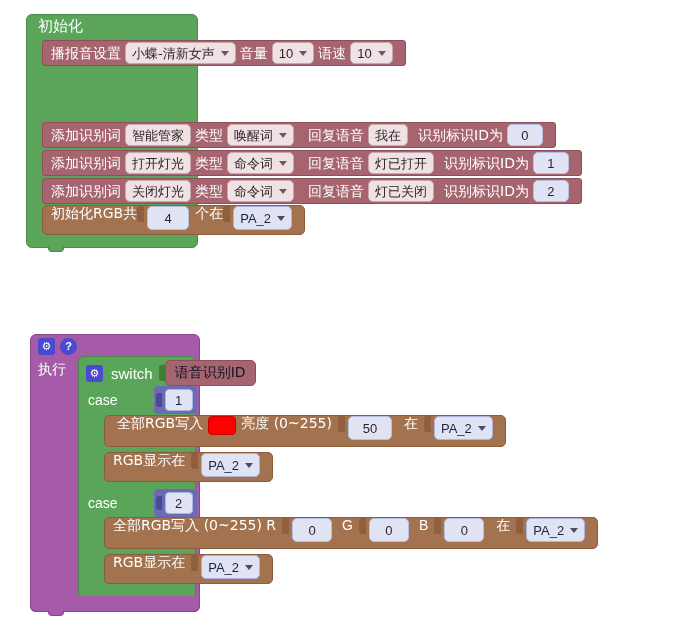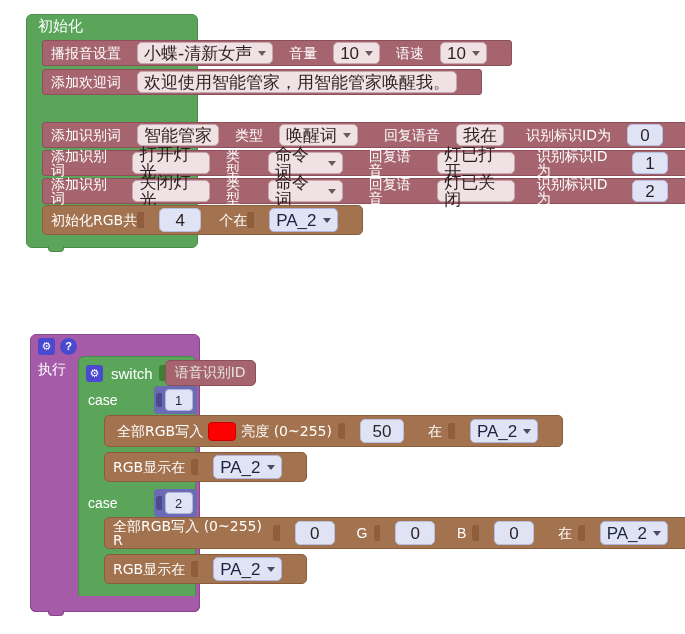--- a/index.html
+++ b/index.html
@@ -16,21 +16,21 @@
 
   
   .blk{position:absolute;box-sizing:border-box;}
   .row{display:flex;align-items:center;white-space:nowrap;}
   .lbl{color:#ffffff;font-size:14px;line-height:1;}
 
   
   .field{
     display:inline-flex;align-items:center;justify-content:center;
     background:#f0e2e4;border:1px solid #c7a9ad;border-radius:5px;
-    color:#2a1f22;font-size:17px;height:20px;padding:0 6px;margin:0 16px;
+    color:#2a1f22;font-size:13px;height:20px;padding:0 6px;margin:0 4px;
     line-height:1;
   }
   .field.num{background:#dfe3f4;border-color:#b9bfe0;min-width:22px;}
   .field.blue{background:#dfe3f4;border-color:#aeb4dd;color:#1c2340;}
   .caret{
     display:inline-block;width:0;height:0;margin-left:6px;
     border-left:4px solid transparent;border-right:4px solid transparent;
     border-top:5px solid #6a5a5e;
   }
   .caret.dk{border-top-color:#4a4a68;}
@@ -52,21 +52,21 @@
   
   .mblk{
     background:#a5646e;border:1px solid #8d505a;border-radius:3px;
     padding:0 8px;height:26px;display:flex;align-items:center;
   }
   .mblk .lbl{color:#ffffff;}
 
   
   .bblk{
     background:#a3724f;border:1px solid #8a5d3d;border-radius:5px;
-    padding:0 8px;height:28px;display:flex;align-items:center;
+    padding:0 8px;height:28px;display:flex;align-items:flex-start;
   }
   .bblk .lbl{color:#ffffff;}
 
   
   #asr-wrap{left:22px;top:334px;width:170px;height:278px;
     background:#a55ba8;border:1px solid #8b478e;border-radius:6px;}
   #asr-head{left:22px;top:334px;width:170px;height:24px;}
   #asr-exec{left:30px;top:361px;}
   #asr-bottom{left:22px;top:596px;width:170px;height:16px;background:#a55ba8;
     border:1px solid #8b478e;border-top:none;border-radius:0 0 6px 6px;}
@@ -99,21 +99,21 @@
     background:#dfe3f4;border:1px solid #aeb4dd;border-radius:4px;
     color:#1c2340;font-size:13px;height:20px;min-width:18px;padding:0 4px;
   }
   .casewrap{display:inline-flex;align-items:center;
     background:#6b6bb5;border-radius:4px;padding:3px 4px 3px 2px;}
   .casewrap .notch2{width:6px;height:14px;background:#4a4a8f;border-radius:3px 0 0 3px;margin-right:3px;}
 
   .varblk{
     display:inline-flex;align-items:center;
     background:#a5646e;border:1px solid #8d505a;border-radius:5px;
-    height:24px;padding:0 9px;color:#e5e5e5;font-size:14px;
+    height:24px;padding:0 9px;color:#0f172a;font-size:14px;
   }
   .cz{font-family:"DejaVu Sans","Liberation Sans",sans-serif;}
 </style>
 </head>
 <body>
 
 <div class="canvas">
 
   <div class="blk" id="hat-wrap"></div>
   <div class="blk" id="hat-label">
@@ -132,26 +132,20 @@
       <span>10</span>
       <i class="caret"></i>
     </span>
     <span class="lbl cz">语速</span>
     <span class="field">
       <span>10</span>
       <i class="caret"></i>
     </span>
   </div>
 
-  <div class="blk mblk" style="left:34px;top:69px;">
-    <span class="lbl cz">添加欢迎词</span>
-    <span class="field">
-      <span class="cz">欢迎使用智能管家，用智能管家唤醒我。</span>
-    </span>
-  </div>
 
 
   <div class="blk mblk" style="left:34px;top:122px;">
     <span class="lbl cz">添加识别词</span>
     <span class="field">
       <span class="cz">智能管家</span>
     </span>
     <span class="lbl cz">类型</span>
     <span class="field">
       <span class="cz">唤醒词</span>

